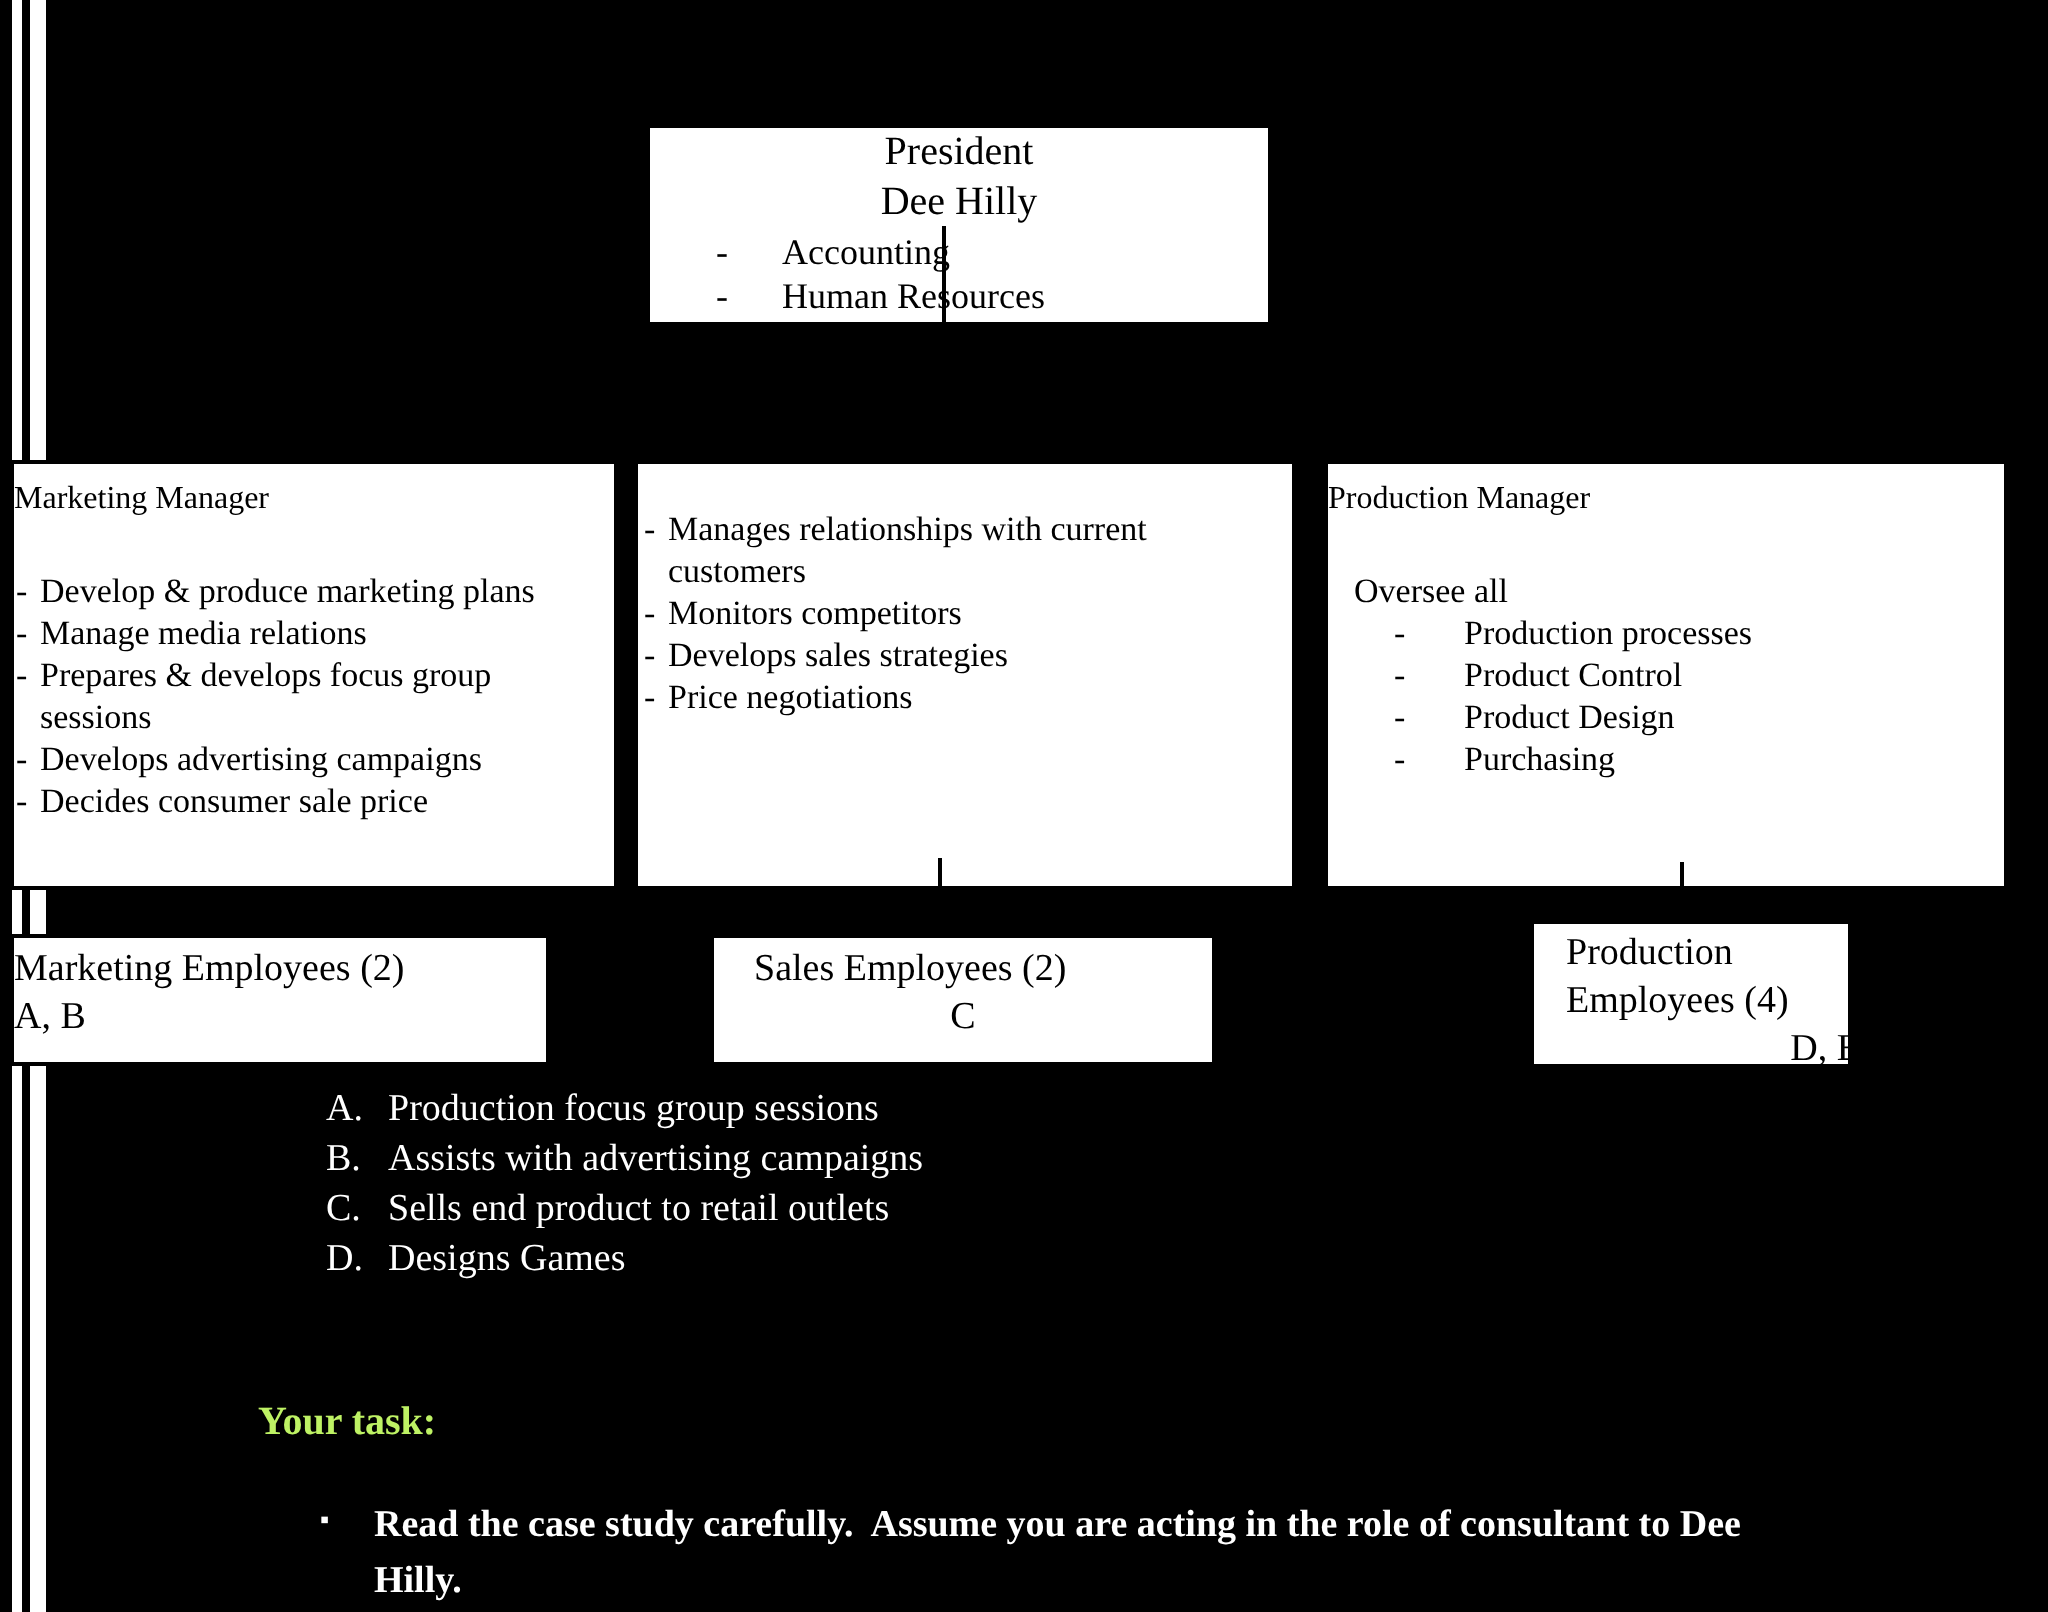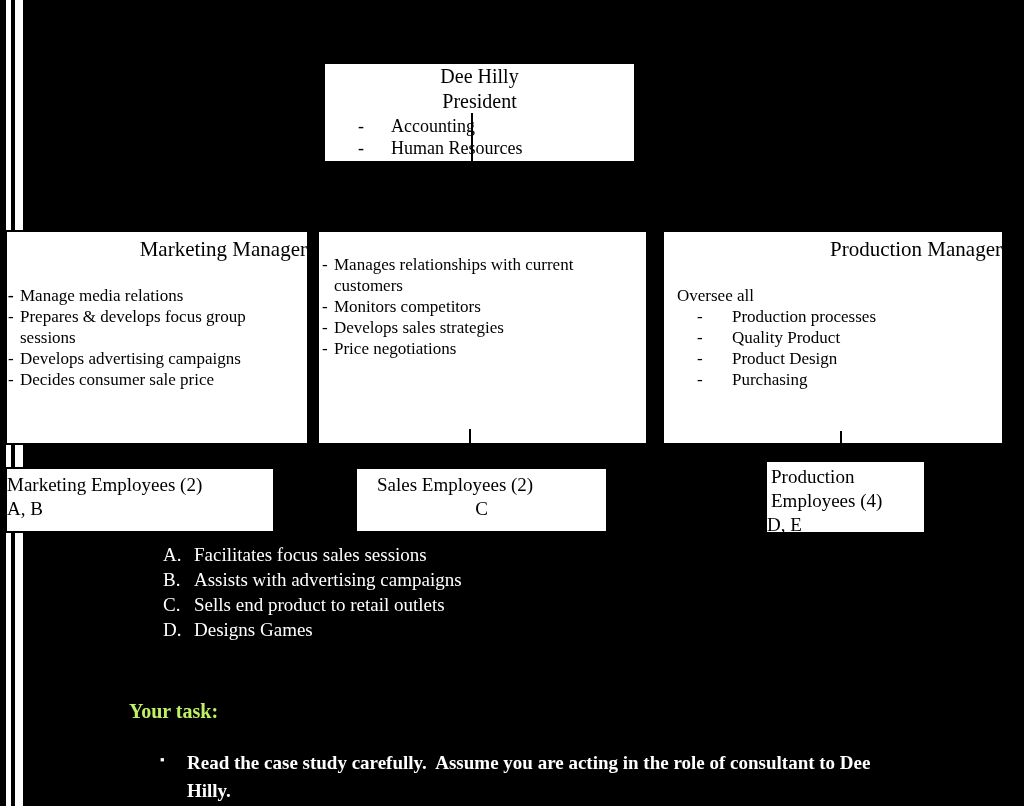--- a/index.html
+++ b/index.html
@@ -20,21 +20,21 @@
   .pres-title{text-align:center;font-size:20px;line-height:25px;}
   .pres-list{margin-top:1px;font-size:18px;line-height:22px;}
   .pres-item{position:relative;padding-left:66px;}
   .pres-item .dash{position:absolute;left:33px;}
 
   
   .mgr{top:230px;height:215px;}
   #mgr-marketing{left:5px;width:304px;}
   #mgr-sales{left:317px;width:331px;}
   #mgr-production{left:662px;width:342px;}
-  .mgr-title{text-align:right;font-size:21px;line-height:27px;padding-top:4px;margin-left:44px;}
+  .mgr-title{text-align:left;font-size:16px;line-height:27px;padding-top:4px;}
   .mgr-list{margin-top:22px;font-size:17px;line-height:21px;}
   .mgr-item{position:relative;padding-left:13px;padding-right:3px;}
   .mgr-item .dash{position:absolute;left:1px;}
   #mgr-sales .mgr-item{padding-left:15px;}
   #mgr-sales .mgr-item .dash{left:3px;}
   .mgr-intro{padding-left:13px;}
   .p-item{position:relative;padding-left:68px;}
   .p-item .dash{position:absolute;left:33px;}
 
   
@@ -43,22 +43,22 @@
   #conn-sales{left:469px;top:429px;height:14px;}
   #conn-production{left:840px;top:431px;height:12px;}
 
   
   .emp{font-size:19px;line-height:24px;}
   #emp-marketing{left:5px;top:467px;width:270px;height:66px;padding-top:4px;}
   #emp-sales{left:355px;top:467px;width:253px;height:66px;padding-top:4px;}
   #emp-sales .l1{text-align:left;padding-left:20px;}
   #emp-sales .l2{text-align:center;}
   #emp-production{left:765px;top:460px;width:161px;height:74px;padding-top:3px;}
-  #emp-production .l1,#emp-production .l2{text-align:left;padding-left:4px;}
-  #emp-production .l3{text-align:left;margin-right:-6px;}
+  #emp-production .l1,#emp-production .l2{text-align:left;padding-left:16px;}
+  #emp-production .l3{text-align:right;margin-right:-6px;}
 
   
   #legend{position:absolute;left:163px;top:542px;color:#fff;font-size:19px;line-height:25px;}
   .leg-letter{display:inline-block;width:31px;}
 
   
   #task-heading{position:absolute;left:129px;top:700px;color:#bef264;font-size:20px;font-weight:bold;}
   #task-bullet-row{position:absolute;left:160px;top:749px;width:756px;color:#fff;
     font-size:19px;font-weight:bold;line-height:28px;}
   #task-bullet-row .bullet{position:absolute;left:0;top:-3px;font-size:13px;}
@@ -66,32 +66,32 @@
 </style>
 </head>
 <body>
 
 <div id="canvas">
 
   <div class="stripe" id="stripe1"></div>
   <div class="stripe" id="stripe2"></div>
 
   <div class="box" id="president">
+    <div class="pres-title">President</div>
     <div class="pres-title">Dee Hilly</div>
-    <div class="pres-title">President</div>
     <div class="pres-list">
       <div class="pres-item"><span class="dash">-</span><span>Accounting</span></div>
       <div class="pres-item"><span class="dash">-</span><span>Human Resources</span></div>
     </div>
   </div>
 
   <div class="box mgr" id="mgr-marketing">
     <div class="mgr-title">Marketing Manager</div>
     <div class="mgr-list">
-      <div class="mgr-item"><span class="dash">-</span></div>
+      <div class="mgr-item"><span class="dash">-</span><span>Develop &amp; produce marketing plans</span></div>
       <div class="mgr-item"><span class="dash">-</span><span>Manage media relations</span></div>
       <div class="mgr-item"><span class="dash">-</span><span>Prepares &amp; develops focus group sessions</span></div>
       <div class="mgr-item"><span class="dash">-</span><span>Develops advertising campaigns</span></div>
       <div class="mgr-item"><span class="dash">-</span><span>Decides consumer sale price</span></div>
     </div>
   </div>
 
   <div class="box mgr" id="mgr-sales">
     <div class="mgr-list">
       <div class="mgr-item"><span class="dash">-</span><span>Manages relationships with current customers</span></div>
@@ -99,21 +99,21 @@
       <div class="mgr-item"><span class="dash">-</span><span>Develops sales strategies</span></div>
       <div class="mgr-item"><span class="dash">-</span><span>Price negotiations</span></div>
     </div>
   </div>
 
   <div class="box mgr" id="mgr-production">
     <div class="mgr-title">Production Manager</div>
     <div class="mgr-list">
       <div class="mgr-intro">Oversee all</div>
       <div class="p-item"><span class="dash">-</span><span>Production processes</span></div>
-      <div class="p-item"><span class="dash">-</span><span>Quality Product</span></div>
+      <div class="p-item"><span class="dash">-</span><span>Product Control</span></div>
       <div class="p-item"><span class="dash">-</span><span>Product Design</span></div>
       <div class="p-item"><span class="dash">-</span><span>Purchasing</span></div>
     </div>
   </div>
 
   <div class="connector" id="conn-president"></div>
   <div class="connector" id="conn-sales"></div>
   <div class="connector" id="conn-production"></div>
 
   <div class="box emp" id="emp-marketing">
@@ -126,21 +126,21 @@
     <div class="l2">C</div>
   </div>
 
   <div class="box emp" id="emp-production">
     <div class="l1">Production</div>
     <div class="l2">Employees (4)</div>
     <div class="l3">D, E</div>
   </div>
 
   <div id="legend">
-    <div><span class="leg-letter">A.</span><span>Facilitates focus sales sessions</span></div>
+    <div><span class="leg-letter">A.</span><span>Production focus group sessions</span></div>
     <div><span class="leg-letter">B.</span><span>Assists with advertising campaigns</span></div>
     <div><span class="leg-letter">C.</span><span>Sells end product to retail outlets</span></div>
     <div><span class="leg-letter">D.</span><span>Designs Games</span></div>
   </div>
 
   <div id="task-heading">Your task:</div>
   <div id="task-bullet-row">
     <span class="bullet">▪</span>
     <span class="btext">Read the case study carefully.&nbsp; Assume you are acting in the role of consultant to Dee Hilly.</span>
   </div>

